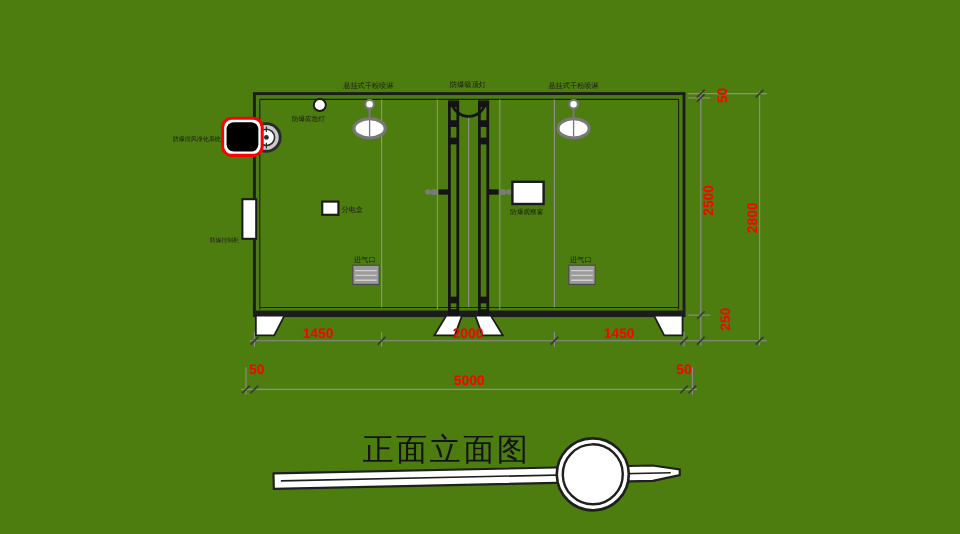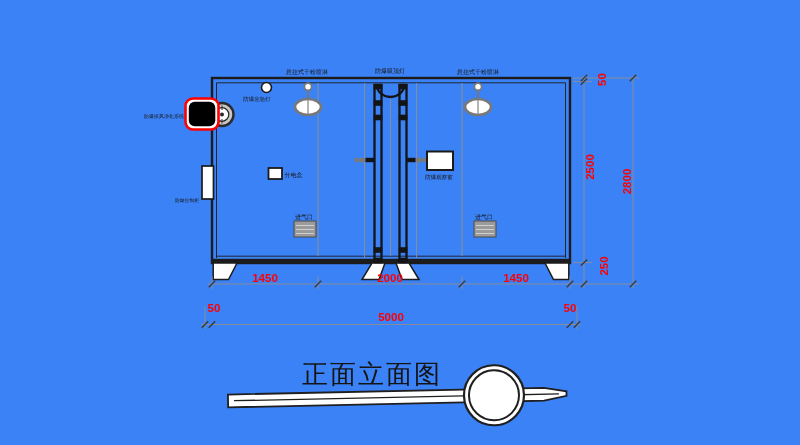--- a/index.html
+++ b/index.html
@@ -1,19 +1,19 @@
 <!DOCTYPE html>
 <html><head>
 <meta charset="utf-8">
 <style>
   html,body{margin:0;padding:0;background:#ffffff;}
   .canvas{
     position:relative;
     width:800px;height:445px;
-    background:#3b82f6;
+    background:#4d7c0f;
     overflow:hidden;
     font-family:"Liberation Sans",sans-serif;
   }
   svg{display:block;}
   .lbl{
     font-family:"Liberation Sans",sans-serif;
     fill:#1a1a1a;
   }
   .dim-txt{
     font-family:"Liberation Sans",sans-serif;

